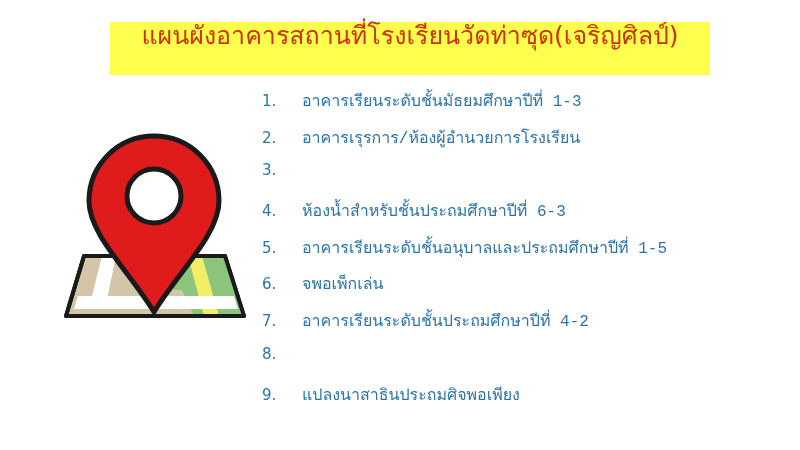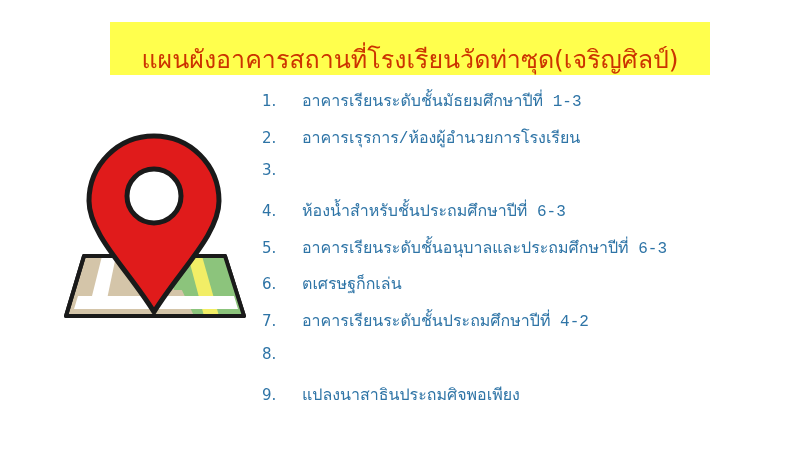--- a/index.html
+++ b/index.html
@@ -17,21 +17,21 @@
 
   
   #title-banner {
     position: absolute;
     left: 110px;
     top: 22px;
     width: 600px;
     height: 53px;
     background: #ffff4d;
     display: flex;
-    align-items: flex-end;
+    align-items: flex-start;
     justify-content: center;
     box-sizing: border-box;
   }
   #title-text {
     color: #cc3300;
     font-size: 25px;
     line-height: 1.15;
     white-space: nowrap;
     font-family: "DejaVu Sans", "Liberation Sans", sans-serif;
     letter-spacing: 0px;
@@ -130,26 +130,26 @@
     <span class="list-number">3.</span>
   </div>
 
   <div class="list-row">
     <span class="list-number">4.</span>
     <span class="list-label">ห้องน้ำสำหรับชั้นประถมศึกษาปีที่  6-3</span>
   </div>
 
   <div class="list-row">
     <span class="list-number">5.</span>
-    <span class="list-label">อาคารเรียนระดับชั้นอนุบาลและประถมศึกษาปีที่  6-3</span>
+    <span class="list-label">อาคารเรียนระดับชั้นอนุบาลและประถมศึกษาปีที่  1-5</span>
   </div>
 
   <div class="list-row">
     <span class="list-number">6.</span>
-    <span class="list-label">ตเศรษฐก็กเล่น</span>
+    <span class="list-label">จพอเพ็กเล่น</span>
   </div>
 
   <div class="list-row">
     <span class="list-number">7.</span>
     <span class="list-label">อาคารเรียนระดับชั้นประถมศึกษาปีที่  4-2</span>
   </div>
 
   <div class="list-row">
     <span class="list-number">8.</span>
   </div>

